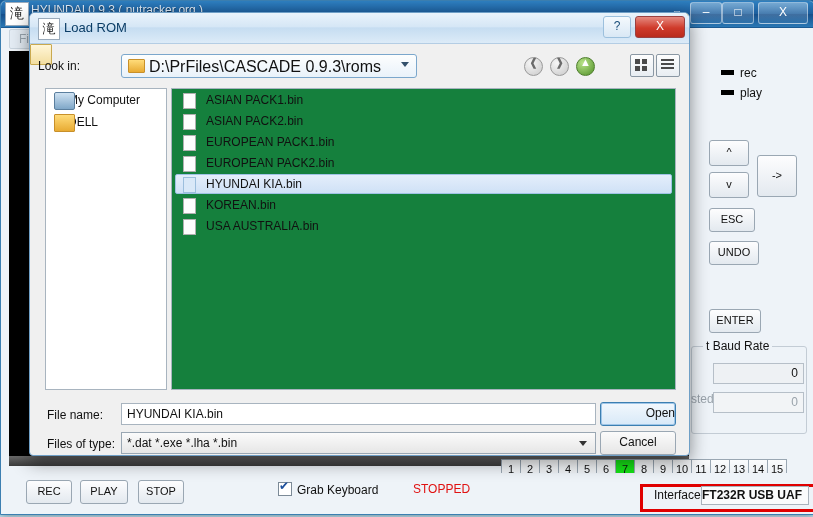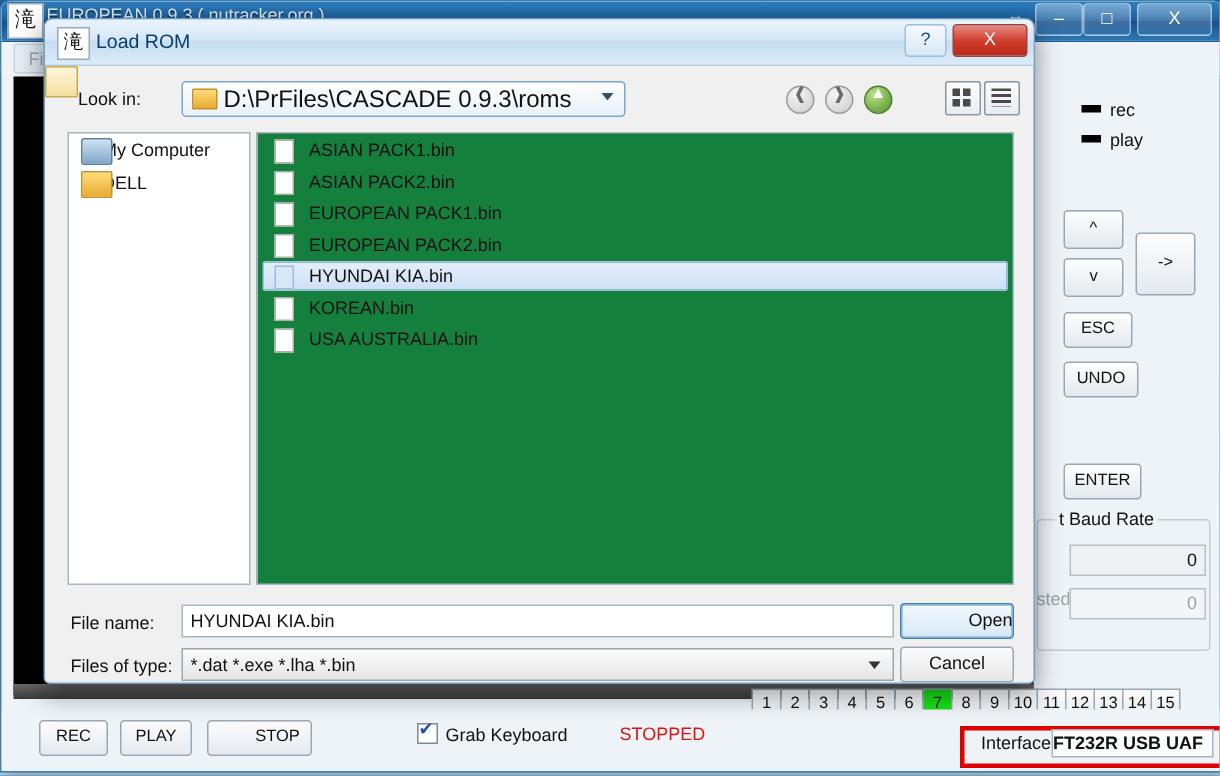--- a/index.html
+++ b/index.html
@@ -80,21 +80,21 @@
   .ntab:last-child{border-right:1px solid #9aa7b3;}
   .ntab.active{background:#16e016;}
 
   
   #bottombar{position:absolute;left:0;top:472px;width:813px;height:40px;background:#eef3f8;}
   .tbtn{position:absolute;top:7px;height:22px;border:1px solid #9aa7b3;border-radius:3px;
     background:linear-gradient(180deg,#fdfdfe,#e3e9ef);font-size:11px;text-align:center;
     line-height:21px;color:#111;}
   #t-rec{left:25px;width:44px;}
   #t-play{left:79px;width:46px;}
-  #t-stop{left:137px;width:44px;padding-left:24px;}
+  #t-stop{left:137px;width:44px;}
   #grabwrap{position:absolute;left:277px;top:9px;font-size:12px;color:#111;}
   #grabbox{display:inline-block;width:12px;height:12px;border:1px solid #7c8a97;
     background:#fff;vertical-align:-2px;margin-right:5px;position:relative;}
   #grabbox::after{content:"\2714";position:absolute;left:0px;top:-4px;font-size:12px;color:#1c4f9c;}
   #status{position:absolute;left:412px;top:9px;color:#e01111;font-size:12px;}
   #ifacebox{position:absolute;left:639px;top:483px;width:170px;height:22px;
     border:3px solid #e00000;}
   #iface-lbl{position:absolute;left:653px;top:487px;font-size:12px;color:#111;}
   #iface-val{position:absolute;left:700px;top:485px;width:106px;height:17px;
     border:1px solid #aab3bc;background:#fafbfc;font-size:12px;font-weight:bold;
@@ -113,21 +113,21 @@
   #dlg-title{position:absolute;left:34px;top:7px;font-size:13px;color:#0b3d66;}
   #dlg-help{position:absolute;right:58px;top:3px;width:26px;height:20px;
     border:1px solid #9cc0dd;border-radius:3px;
     background:linear-gradient(180deg,#f4f9fd,#d9e8f5);font-size:12px;text-align:center;
     line-height:19px;color:#1a4e7a;}
   #dlg-close{position:absolute;right:4px;top:3px;width:48px;height:20px;
     border:1px solid #9a4040;border-radius:3px;
     background:linear-gradient(180deg,#e58a80,#cf3a2a 55%,#b92b1d);
     color:#fff;font-size:12px;text-align:center;line-height:19px;}
 
-  #lookin-lbl{position:absolute;left:22px;top:46px;font-size:12px;color:#111;}
+  #lookin-lbl{position:absolute;left:8px;top:46px;font-size:12px;color:#111;}
   #lookin{position:absolute;left:91px;top:41px;width:294px;height:22px;
     border:1px solid #7ba7cc;border-radius:3px;
     background:linear-gradient(180deg,#fdfefe,#e9f2fa);}
   #lookin-folder{position:absolute;left:6px;top:4px;width:15px;height:12px;
     background:linear-gradient(180deg,#ffdc7a,#e8ab33);border:1px solid #c8902a;border-radius:1px;}
   #lookin-text{position:absolute;left:27px;top:3px;font-size:16px;color:#111;white-space:nowrap;}
   #lookin-arrow{position:absolute;right:7px;top:7px;width:0;height:0;
     border-left:4px solid transparent;border-right:4px solid transparent;border-top:5px solid #33506b;}
 
   .navbtn{position:absolute;top:44px;width:22px;height:18px;}
@@ -194,21 +194,21 @@
 </style>
 </head>
 <body>
 
 <div id="desktop">
 
   <div id="mainwin">
 
     <div id="main-titlebar">
       <div id="main-appicon">滝</div>
-      <div id="main-title">EUROPEAN 0.9.3 ( nutracker.org )</div>
+      <div id="main-title">HYUNDAI 0.9.3 ( nutracker.org )</div>
       <div id="restore-glyph">⇔</div>
       <div class="wbtn" id="btn-min">–</div>
       <div class="wbtn" id="btn-max">□</div>
       <div class="wbtn" id="btn-close">X</div>
     </div>
 
     <div id="main-menubar">
       <div id="file-menu">File</div>
     </div>
 

